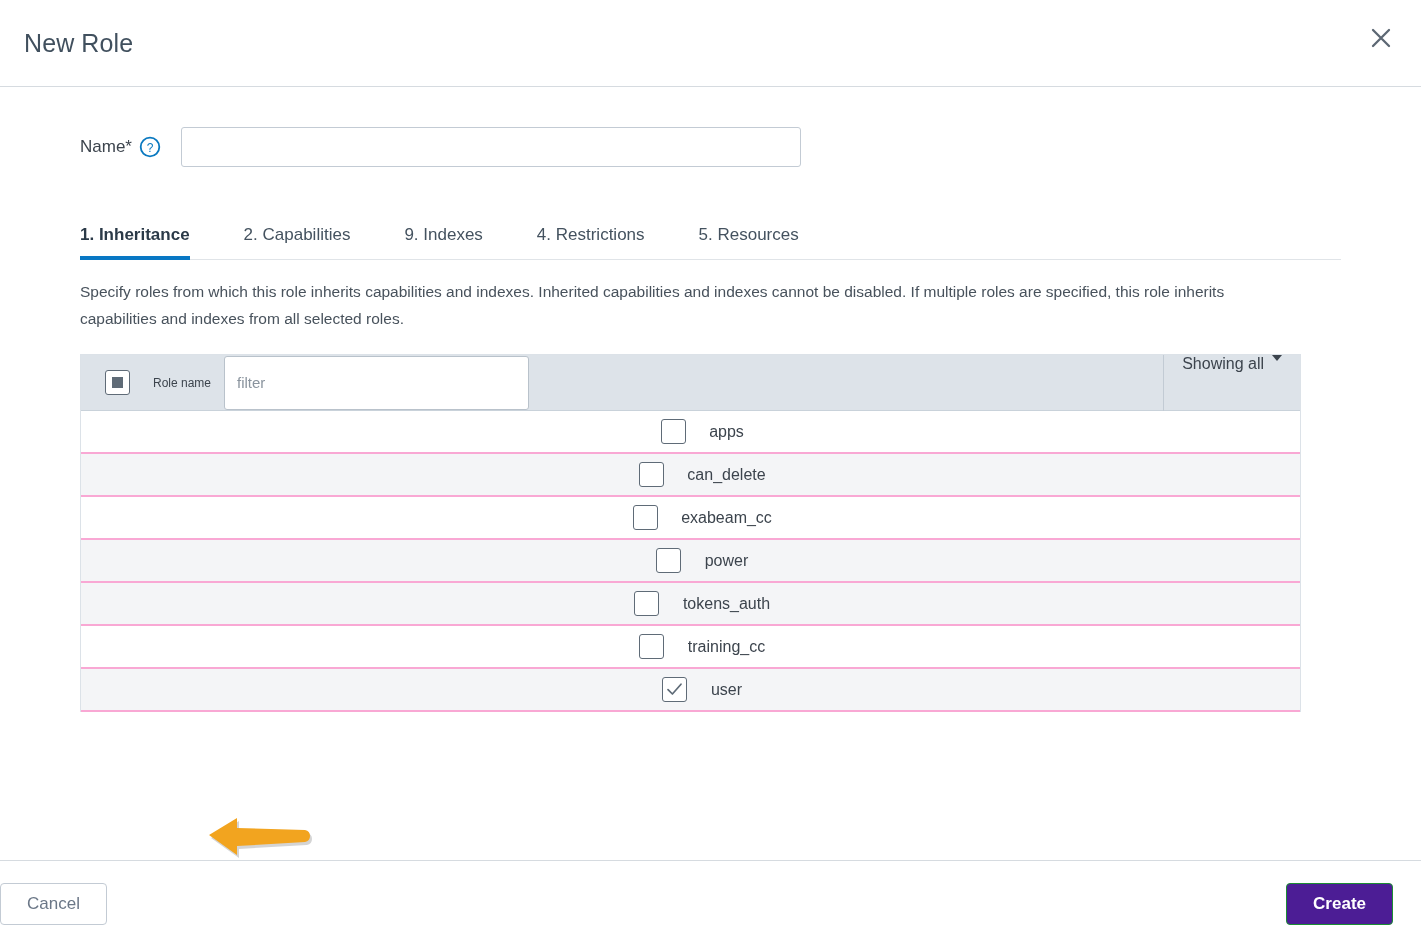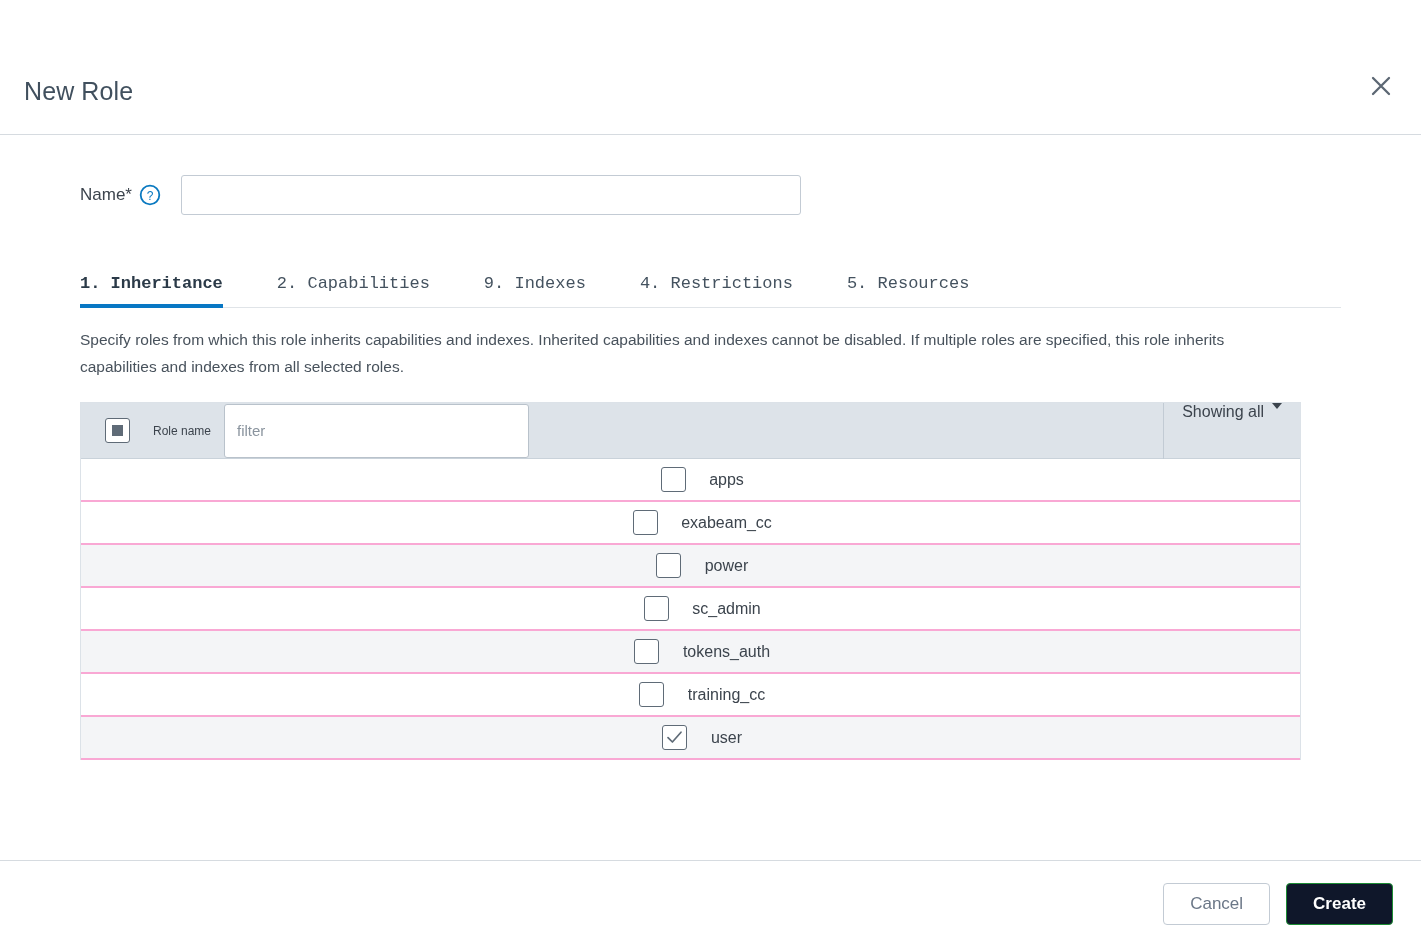--- a/index.html
+++ b/index.html
@@ -22,21 +22,20 @@
   }
 
   
   .modal-header {
     position: relative;
     height: 87px;
     flex: 0 0 87px;
     border-bottom: 1px solid #d6dbe0;
     display: flex;
     align-items: center;
-    margin-top: 48px;
   }
   .modal-title {
     margin-left: 24px;
     font-size: 25px;
     font-weight: 400;
     color: #41505e;
     letter-spacing: 0.1px;
   }
   .close-btn {
     position: absolute;
@@ -110,21 +109,21 @@
   .tab {
     position: relative;
     font-size: 17px;
     color: #44525f;
     padding: 0 0 14px 0;
     margin-right: 54px;
     cursor: pointer;
     white-space: nowrap;
     background: none;
     border: none;
-    font-family: Liberation Mono, monospace;
+    font-family: Liberation Sans, sans-serif;
   }
   .tab.active {
     font-weight: bold;
     color: #2b3a48;
   }
   .tab.active::after {
     content: "";
     position: absolute;
     left: 0;
     right: 0;
@@ -249,39 +248,39 @@
     pointer-events: none;
   }
 
   
   .modal-footer {
     flex: 0 0 87px;
     height: 87px;
     border-top: 1px solid #d6dbe0;
     display: flex;
     align-items: center;
-    justify-content: flex-end;
+    justify-content: space-between;
     padding-right: 28px;
     gap: 16px;
   }
   .btn {
     font-family: "Liberation Sans", sans-serif;
     font-size: 17px;
     border-radius: 4px;
     cursor: pointer;
     height: 42px;
     padding: 0 26px;
   }
   .btn-cancel {
     background: #ffffff;
     border: 1px solid #c3cbd4;
     color: #6b7787;
   }
   .btn-create {
-    background: #0f172a;
+    background: #4c1d95;
     border: 1px solid #1c8c34;
     color: #ffffff;
     font-weight: bold;
   }
 </style>
 </head>
 <body>
 
 <div class="modal">
 
@@ -336,41 +335,41 @@
         </div>
       </div>
 
       <div class="table-row">
         <div class="cell-check">
           <span class="cbox"></span>
         </div>
         <span class="role-name">apps</span>
       </div>
 
+      <div class="table-row alt">
+        <div class="cell-check">
+          <span class="cbox"></span>
+        </div>
+        <span class="role-name">can_delete</span>
+      </div>
 
       <div class="table-row">
         <div class="cell-check">
           <span class="cbox"></span>
         </div>
         <span class="role-name">exabeam_cc</span>
       </div>
 
       <div class="table-row alt">
         <div class="cell-check">
           <span class="cbox"></span>
         </div>
         <span class="role-name">power</span>
       </div>
 
-      <div class="table-row">
-        <div class="cell-check">
-          <span class="cbox"></span>
-        </div>
-        <span class="role-name">sc_admin</span>
-      </div>
 
       <div class="table-row alt">
         <div class="cell-check">
           <span class="cbox"></span>
         </div>
         <span class="role-name">tokens_auth</span>
       </div>
 
       <div class="table-row">
         <div class="cell-check">

